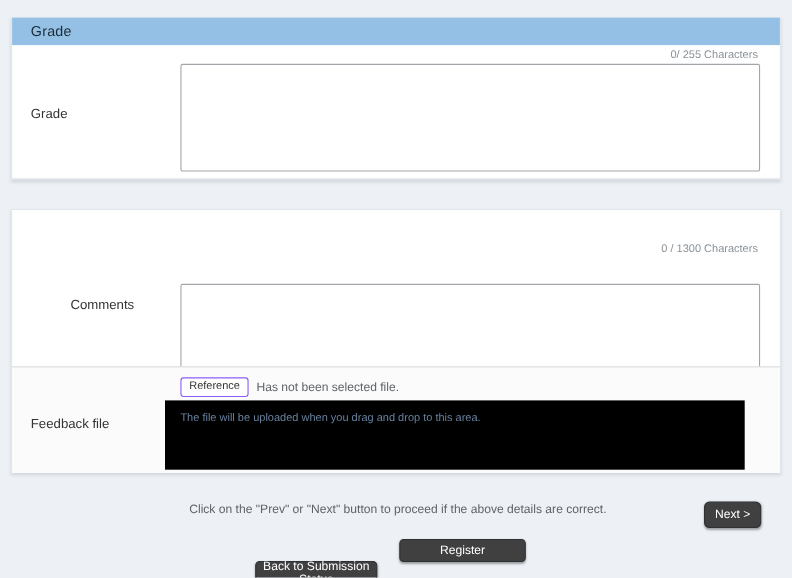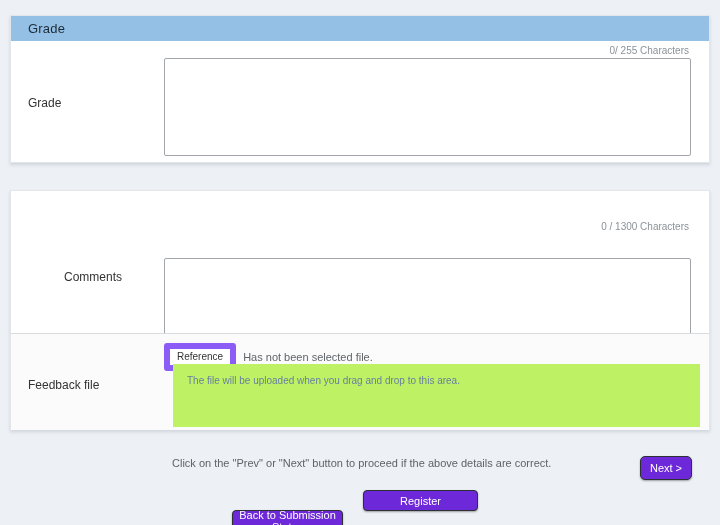--- a/index.html
+++ b/index.html
@@ -83,53 +83,53 @@
     left: 153px;
     display: flex;
     align-items: center;
     gap: 7px;
   }
   .reference-btn {
     font-family: "Liberation Sans", sans-serif;
     font-size: 10px;
     color: #333;
     background: #ffffff;
-    border: 6px solid #8b5cf6;
+    border: 1px solid #8b5cf6;
     border-radius: 3px;
     padding: 2px 7px;
     line-height: 12px;
     cursor: pointer;
   }
   .no-file-text { font-size: 11px; color: #5f6468; }
   .dropzone {
     position: absolute;
     top: 30px;
-    left: 162px;
+    left: 139px;
     width: 527px;
     height: 63px;
-    background: #bef264;
+    background: #000000;
   }
   .dropzone-text {
     position: absolute;
     top: 11px;
     left: 14px;
     font-size: 10px;
     color: #68809e;
   }
 
   .footer-instruction {
     position: absolute;
     top: 457px;
     left: 172px;
     font-size: 11px;
     color: #5f6368;
   }
   .dark-btn {
     position: absolute;
-    background: #6d28d9;
+    background: #404040;
     color: #ffffff;
     border: 1px solid #2e3134;
     border-radius: 5px;
     font-family: "Liberation Sans", sans-serif;
     font-size: 11px;
     box-shadow: 0 1px 2px rgba(0,0,0,0.35);
     cursor: pointer;
     display: flex;
     align-items: center;
     justify-content: center;

